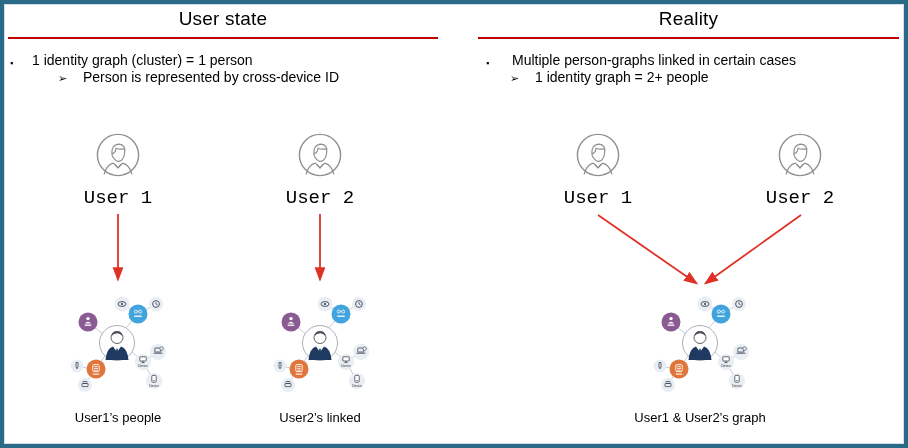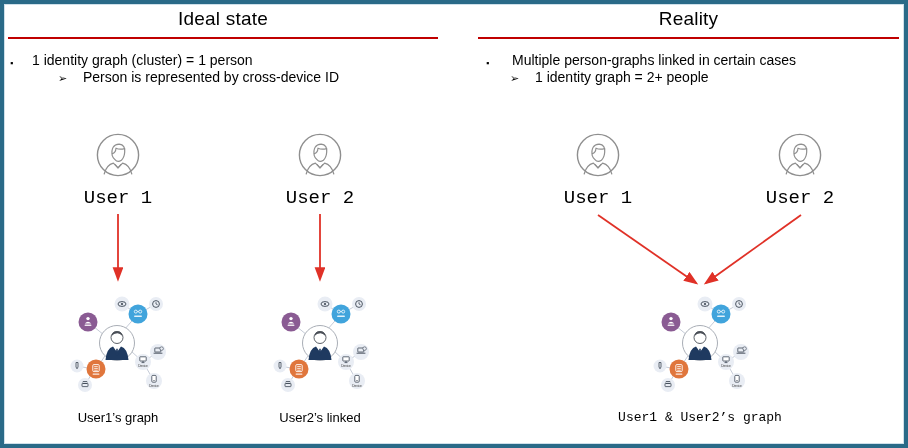--- a/index.html
+++ b/index.html
@@ -20,21 +20,21 @@
   .user-label{font-size:19px;text-align:center;width:120px;font-family:Liberation Mono, monospace;}
   .graph-label{font-size:13px;text-align:center;}
   .bust svg{display:block;}
   .cluster{width:120px;height:120px;}
 </style>
 </head>
 <body>
 
 <div class="frame" style="border-color: rgb(42, 106, 136);"></div>
 
-<div class="abs panel-title" style="left:8px;top:8px;width:430px;">Ideal state</div>
+<div class="abs panel-title" style="left:8px;top:8px;width:430px;">User state</div>
 <div class="abs panel-title" style="left:478px;top:8px;width:421px;">Reality</div>
 <div class="abs red-line" style="left: 8px; top: 37px; width: 430px; background: rgb(192, 0, 0);"></div>
 <div class="abs red-line" style="left: 478px; top: 37px; width: 421px; background: rgb(192, 0, 0);"></div>
 
 <div class="abs bullet-marker" style="left:10px;top:56px;">▪</div>
 <div class="abs bullet-text" style="left:32px;top:53px;">1 identity graph (cluster) = 1 person</div>
 <div class="abs sub-marker" style="left:58px;top:71px;">➢</div>
 <div class="abs bullet-text" style="left:83px;top:70px;">Person is represented by cross-device ID</div>
 
 <div class="abs bullet-marker" style="left:486px;top:56px;">▪</div>
@@ -337,15 +337,15 @@
       <g>
         <circle cx="60" cy="58" r="17.5" fill="#fff" stroke="#a9aeb6" stroke-width="1"></circle>
         <path d="M48.5,75 Q49.5,63.5 56,61.5 L60,67 L64,61.5 Q70.5,63.5 71.5,75 Z" fill="#1f3a60"></path>
         <path d="M56.6,61 L60,66.6 L63.4,61 L60,63.6 Z" fill="#fff"></path>
         <path d="M59.3,63.8 h1.4 l0.5,5.5 l-1.2,1.5 l-1.2,-1.5 Z" fill="#1f3a60"></path>
         <circle cx="60" cy="52.5" r="6" fill="#fff" stroke="#4a4f57" stroke-width="0.9"></circle>
         <path d="M54.6,51 Q54.9,46.4 60,46.3 Q65.1,46.4 65.4,51 Q62.9,48.3 60.4,48.2 Q56.6,48.2 54.6,51 Z" fill="#4a4f57"></path>
       </g>
     </svg></div>
 
-<div class="abs graph-label" style="left:38px;top:410px;width:160px;">User1’s graph</div>
+<div class="abs graph-label" style="left:38px;top:410px;width:160px;">User1’s people</div>
 <div class="abs graph-label" style="left:240px;top:410px;width:160px;">User2’s linked</div>
-<div class="abs graph-label" style="left:590px;top:410px;width:220px;font-family:Liberation Mono, monospace;">User1 &amp; User2’s graph</div>
+<div class="abs graph-label" style="left:590px;top:410px;width:220px;">User1 &amp; User2’s graph</div>
 
 </body></html>

